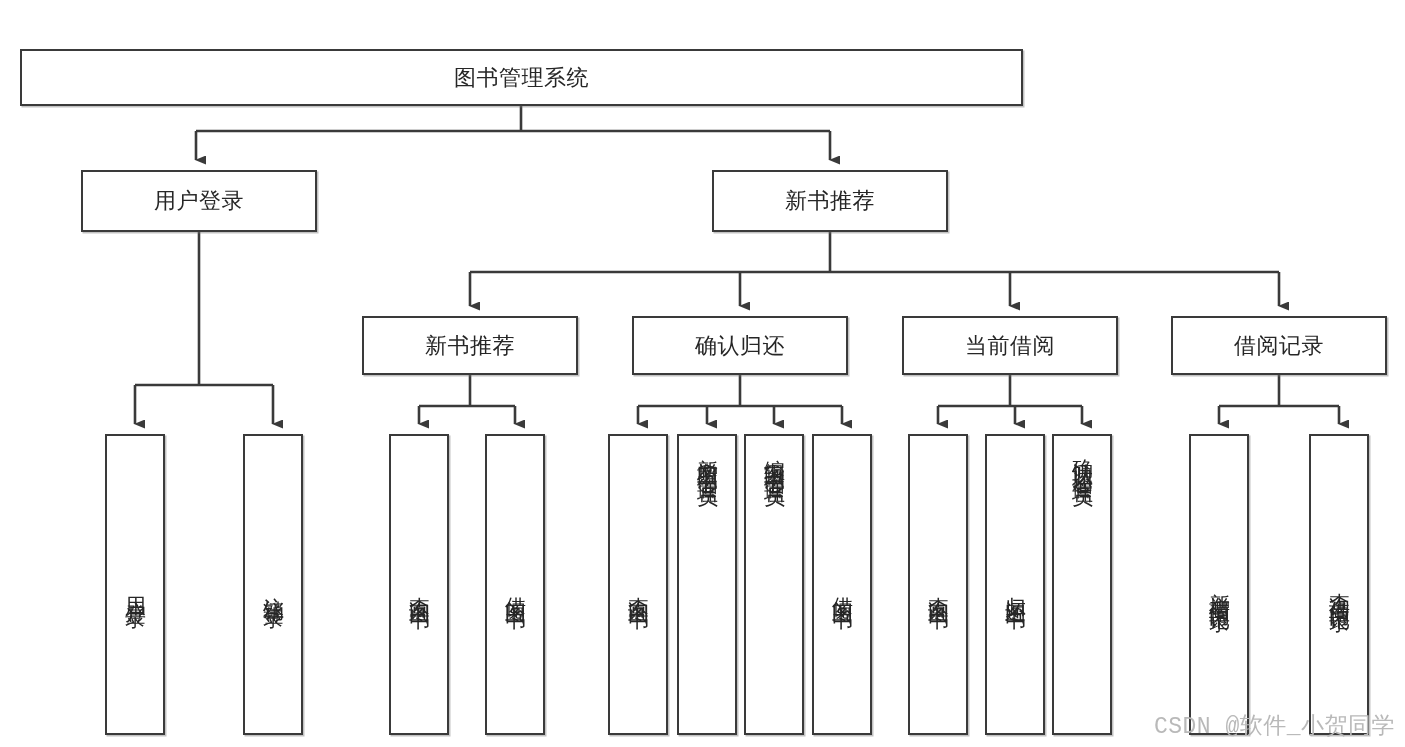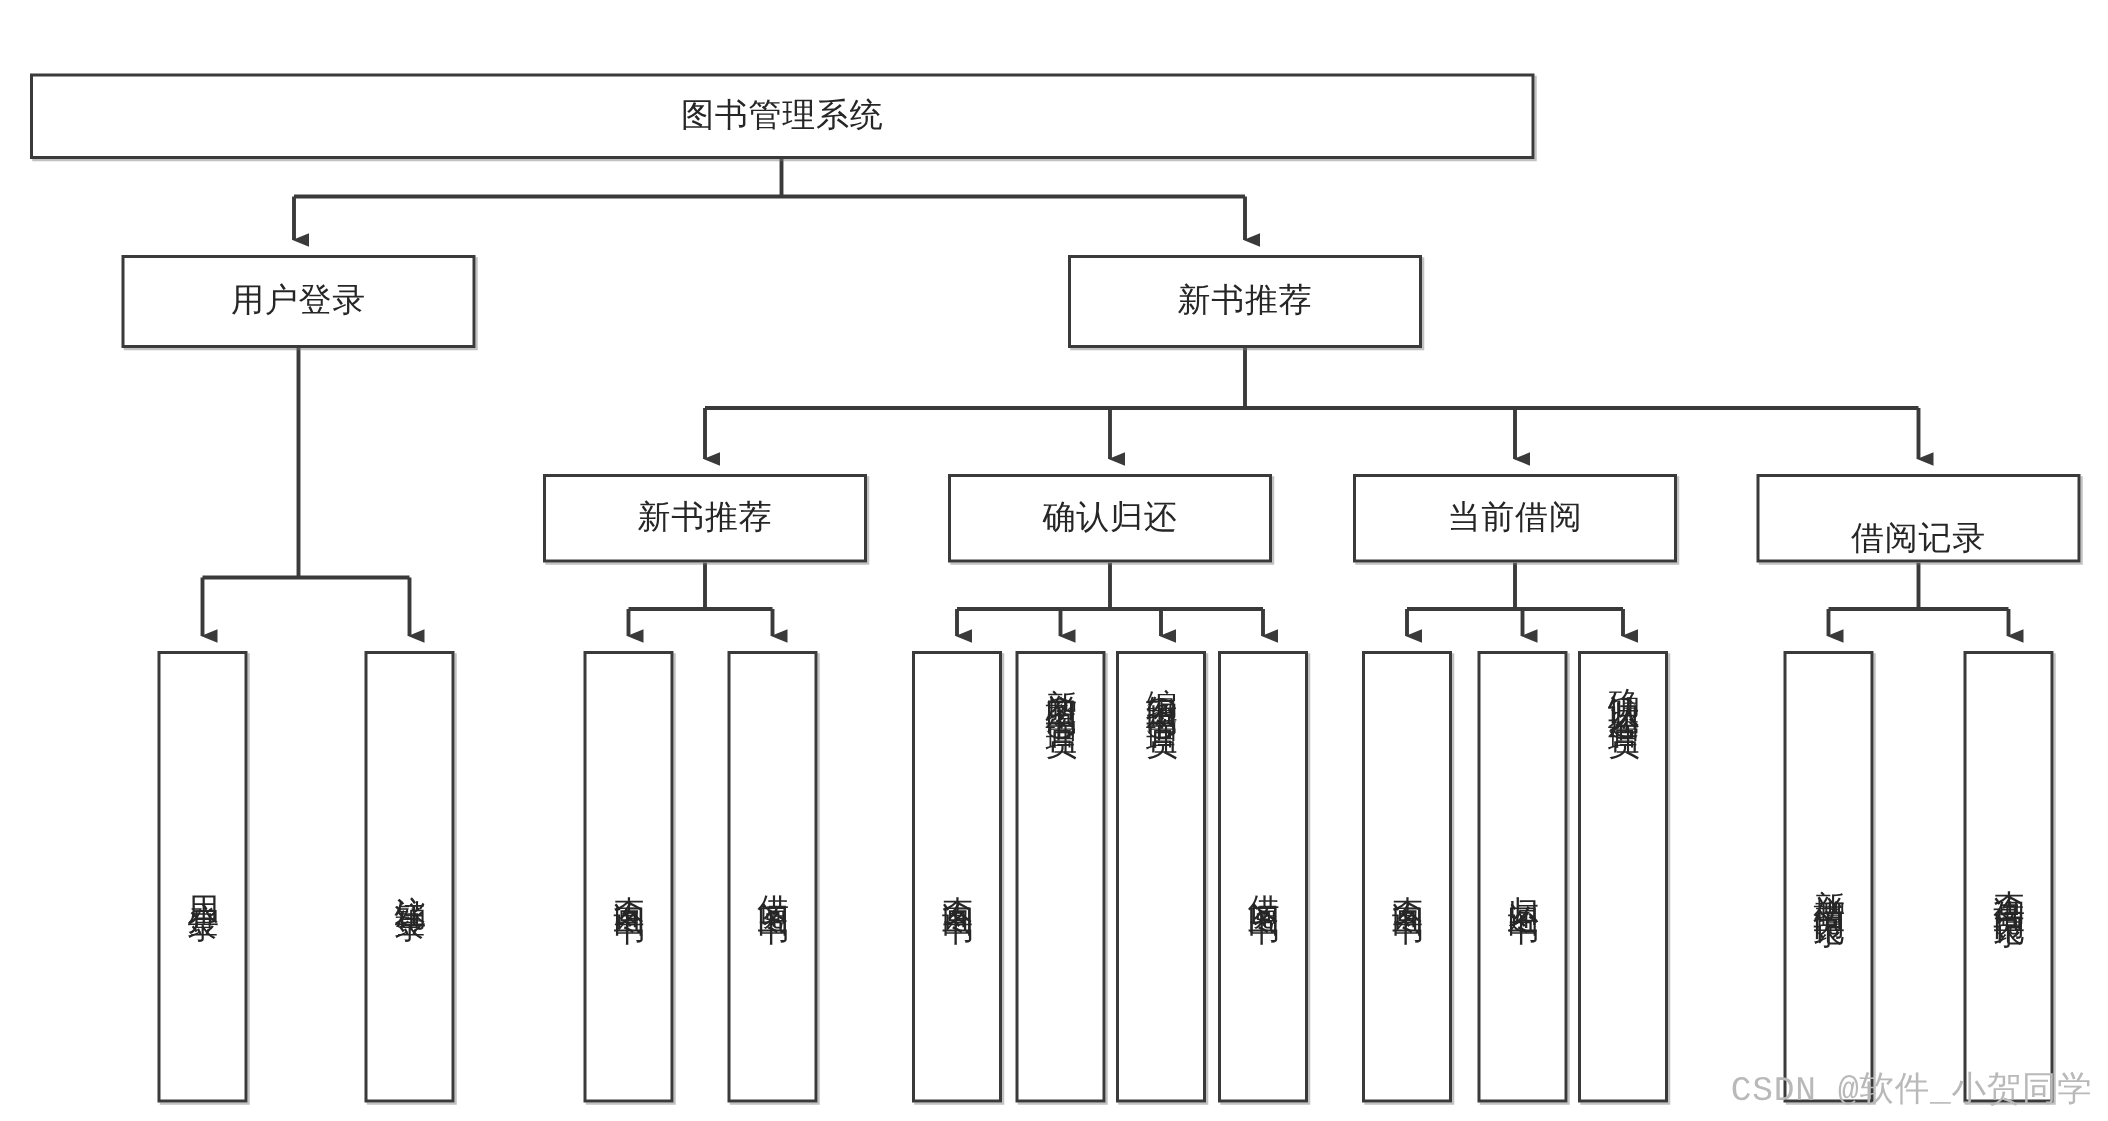--- a/index.html
+++ b/index.html
@@ -131,21 +131,21 @@
 
   <div class="node-box node-h" style="left: 362px; top: 316px; width: 216px; height: 59px; justify-content: center;">
     <span class="node-label">新书推荐</span>
   </div>
   <div class="node-box node-h" style="left: 632px; top: 316px; width: 216px; height: 59px;">
     <span class="node-label">确认归还</span>
   </div>
   <div class="node-box node-h" style="left: 902px; top: 316px; width: 216px; height: 59px;">
     <span class="node-label">当前借阅</span>
   </div>
-  <div class="node-box node-h" style="left: 1171px; top: 316px; width: 216px; height: 59px; align-items: flex-end;">
+  <div class="node-box node-h" style="left: 1171px; top: 316px; width: 216px; height: 59px;">
     <span class="node-label">借阅记录</span>
   </div>
 
   <div class="node-box node-v center-text" style="left: 105px; top: 434px; width: 60px; height: 301px;">
     <span class="node-label">用户登录</span>
   </div>
   <div class="node-box node-v center-text" style="left: 243px; top: 434px; width: 60px; height: 301px;">
     <span class="node-label">注销登录</span>
   </div>
   <div class="node-box node-v center-text" style="left: 389px; top: 434px; width: 60px; height: 301px;">

